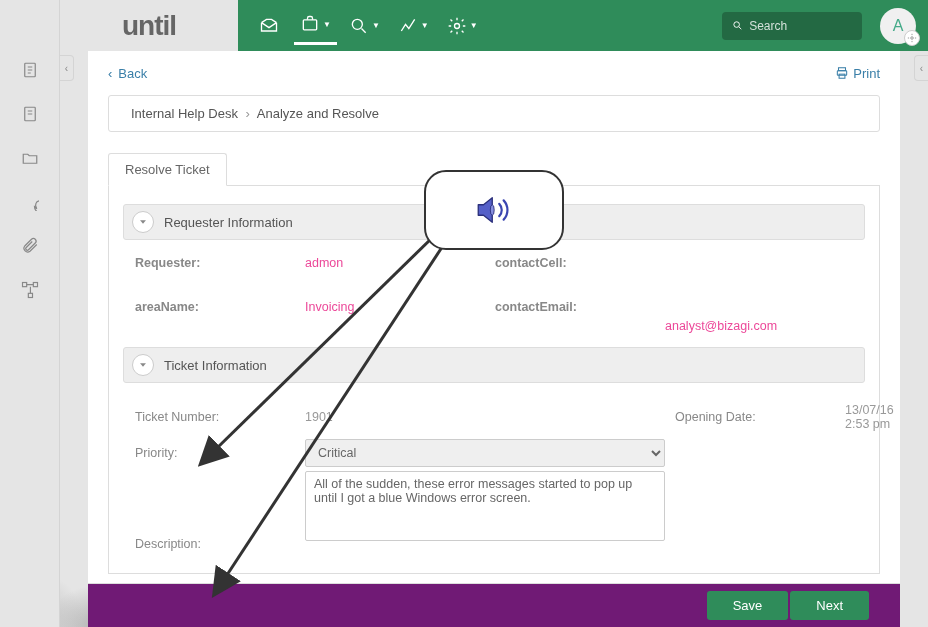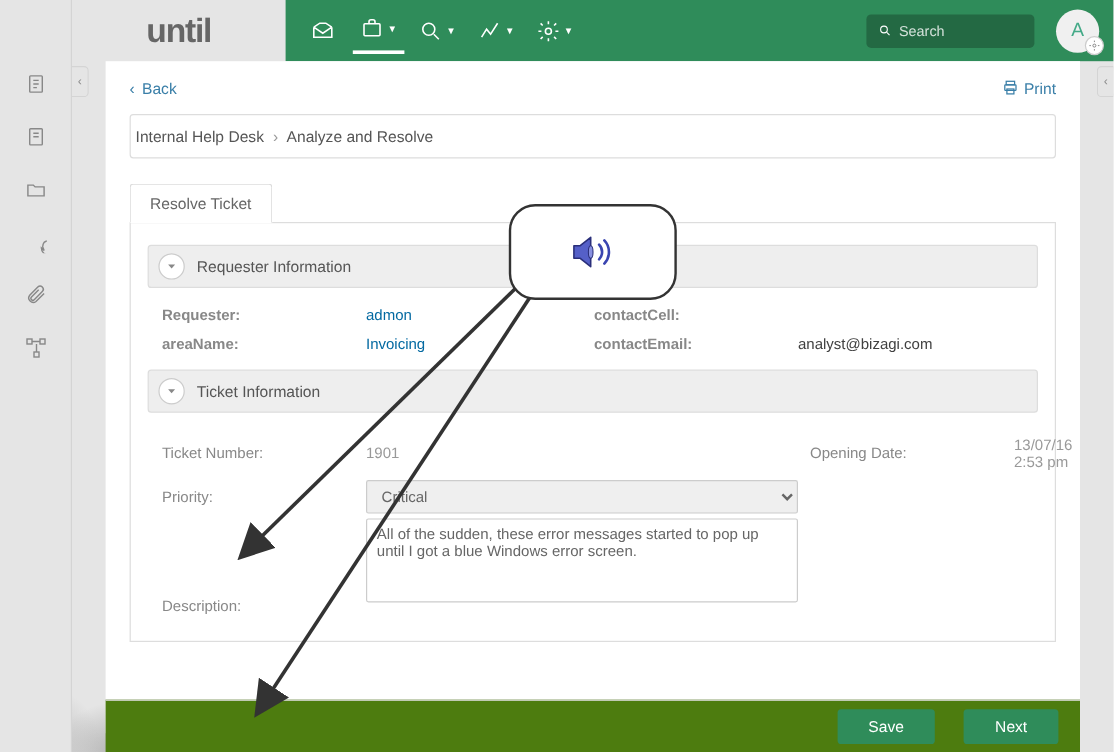--- a/index.html
+++ b/index.html
@@ -23,50 +23,50 @@
   .searchbox input { background: transparent; border: none; outline: none; color: #fff; font-size: 12px; width: 100%; }
   .searchbox input::placeholder { color: rgba(255,255,255,0.8); }
   .avatar { width: 36px; height: 36px; border-radius: 50%; background: #f0f0f0; color: #4a8; display: flex; align-items: center; justify-content: center; font-size: 16px; margin-left: 12px; position: relative; }
   .avatar-gear { position: absolute; bottom: -2px; right: -4px; width: 16px; height: 16px; border-radius: 50%; background: #fff; border: 1px solid #ccc; display: flex; align-items: center; justify-content: center; font-size: 9px; color: #888; }
 
   
   .work-area { position: absolute; left: 88px; top: 51px; width: 812px; height: 560px; background: #fff; overflow: hidden; }
   .subhead { height: 44px; display: flex; align-items: center; padding: 0 20px; color: #3a7fa8; font-size: 13px; }
   .backlink { display: flex; align-items: center; gap: 6px; cursor: pointer; }
   .printlink { margin-left: auto; display: flex; gap: 4px; cursor: pointer; }
-  .breadcrumb-bar { margin: 0 20px; border: 1px solid #ddd; border-radius: 3px; padding: 10px 4px; color: #555; font-size: 13px; }
+  .breadcrumb-bar { margin: 0 20px; border: 1px solid #ddd; border-radius: 3px; padding: 10px 22px; color: #555; font-size: 13px; }
   .breadcrumb-bar .sep { color: #999; padding: 0 4px; }
   
   .form-wrap { margin: 20px 20px 0 20px; }
   .tab { display: inline-block; border: 1px solid #ddd; border-bottom: 1px solid #fff; border-radius: 3px 3px 0 0; padding: 8px 16px; font-size: 13px; color: #666; position: relative; top: 1px; background: #fff; }
   .form-body { border: 1px solid #ddd; padding: 18px 14px; }
   
   .section-head { background: #eee; border: 1px solid #ddd; border-radius: 3px; display: flex; align-items: center; gap: 10px; padding: 6px 8px; margin-bottom: 12px; color: #555; }
   .section-toggle { width: 22px; height: 22px; border-radius: 50%; background: #fff; border: 1px solid #ccc; display: flex; align-items: center; justify-content: center; font-size: 10px; color: #888; }
   
   .field-grid { display: grid; grid-template-columns: 160px 180px 160px 1fr; gap: 10px 10px; padding: 4px 12px 14px 12px; align-items: center; font-size: 12.5px; }
   .flabel { color: #888; font-weight: 600; }
-  .fvalue { color: #0369a1; }
-  .fvalue.link { color: #404040; }
+  .fvalue { color: #ec4899; }
+  .fvalue.link { color: #ec4899; margin-top: 39px; }
   
   .field-rows { padding: 4px 12px; font-size: 12.5px; }
   .frow { display: grid; grid-template-columns: 160px 360px 160px 1fr; gap: 10px; align-items: center; min-height: 36px; }
   .frow .flabel { color: #888; font-weight: 400; }
   .frow .fvalue { color: #999; }
   select.inp, input.inp, textarea.inp { width: 100%; border: 1px solid #ccc; border-radius: 2px; padding: 5px 8px; font-size: 12.5px; color: #666; font-family: inherit; }
   textarea.inp { height: 70px; resize: none; }
   
   
   .speaker-callout { position: absolute; left: 424px; top: 170px; width: 140px; height: 80px; border: 2.5px solid #333; border-radius: 22px; background: #fff; display: flex; align-items: center; justify-content: center; z-index: 20; }
   
   
   .arrow-svg { position: absolute; z-index: 18; pointer-events: none; }
   
   
-  .footer { position: absolute; left: 88px; bottom: 0; width: 812px; height: 44px; background: #4d7c0f; border-top: 1px solid #ddd; display: flex; align-items: center; justify-content: flex-end; padding: 0 18px; gap: 24px; }
+  .footer { position: absolute; left: 88px; bottom: 0; width: 812px; height: 44px; background: #701a75; border-top: 1px solid #ddd; display: flex; align-items: center; justify-content: flex-end; padding: 0 31px; gap: 2px; }
   .btn { background: #2f8c5a; color: #fff; border: none; border-radius: 3px; padding: 7px 26px; font-size: 13px; cursor: pointer; }
   
   
   .bg-mountain { position: absolute; left: 0; bottom: 0; width: 60px; height: 150px; background: linear-gradient(180deg, #e5e5e5 0%, #d8d8d8 60%, #c8c8c8 100%); z-index: -1; }
   .bg-mountain::before { content: ""; position: absolute; left: -40px; bottom: 0; width: 200px; height: 120px; background: radial-gradient(ellipse 90px 70px at 60px 110px, #b8b8b8 0%, transparent 70%), radial-gradient(ellipse 80px 60px at 140px 120px, #b0b0b0 0%, transparent 70%); }
 </style>
 </head>
 <body>
 
 <div class="left-rail">

